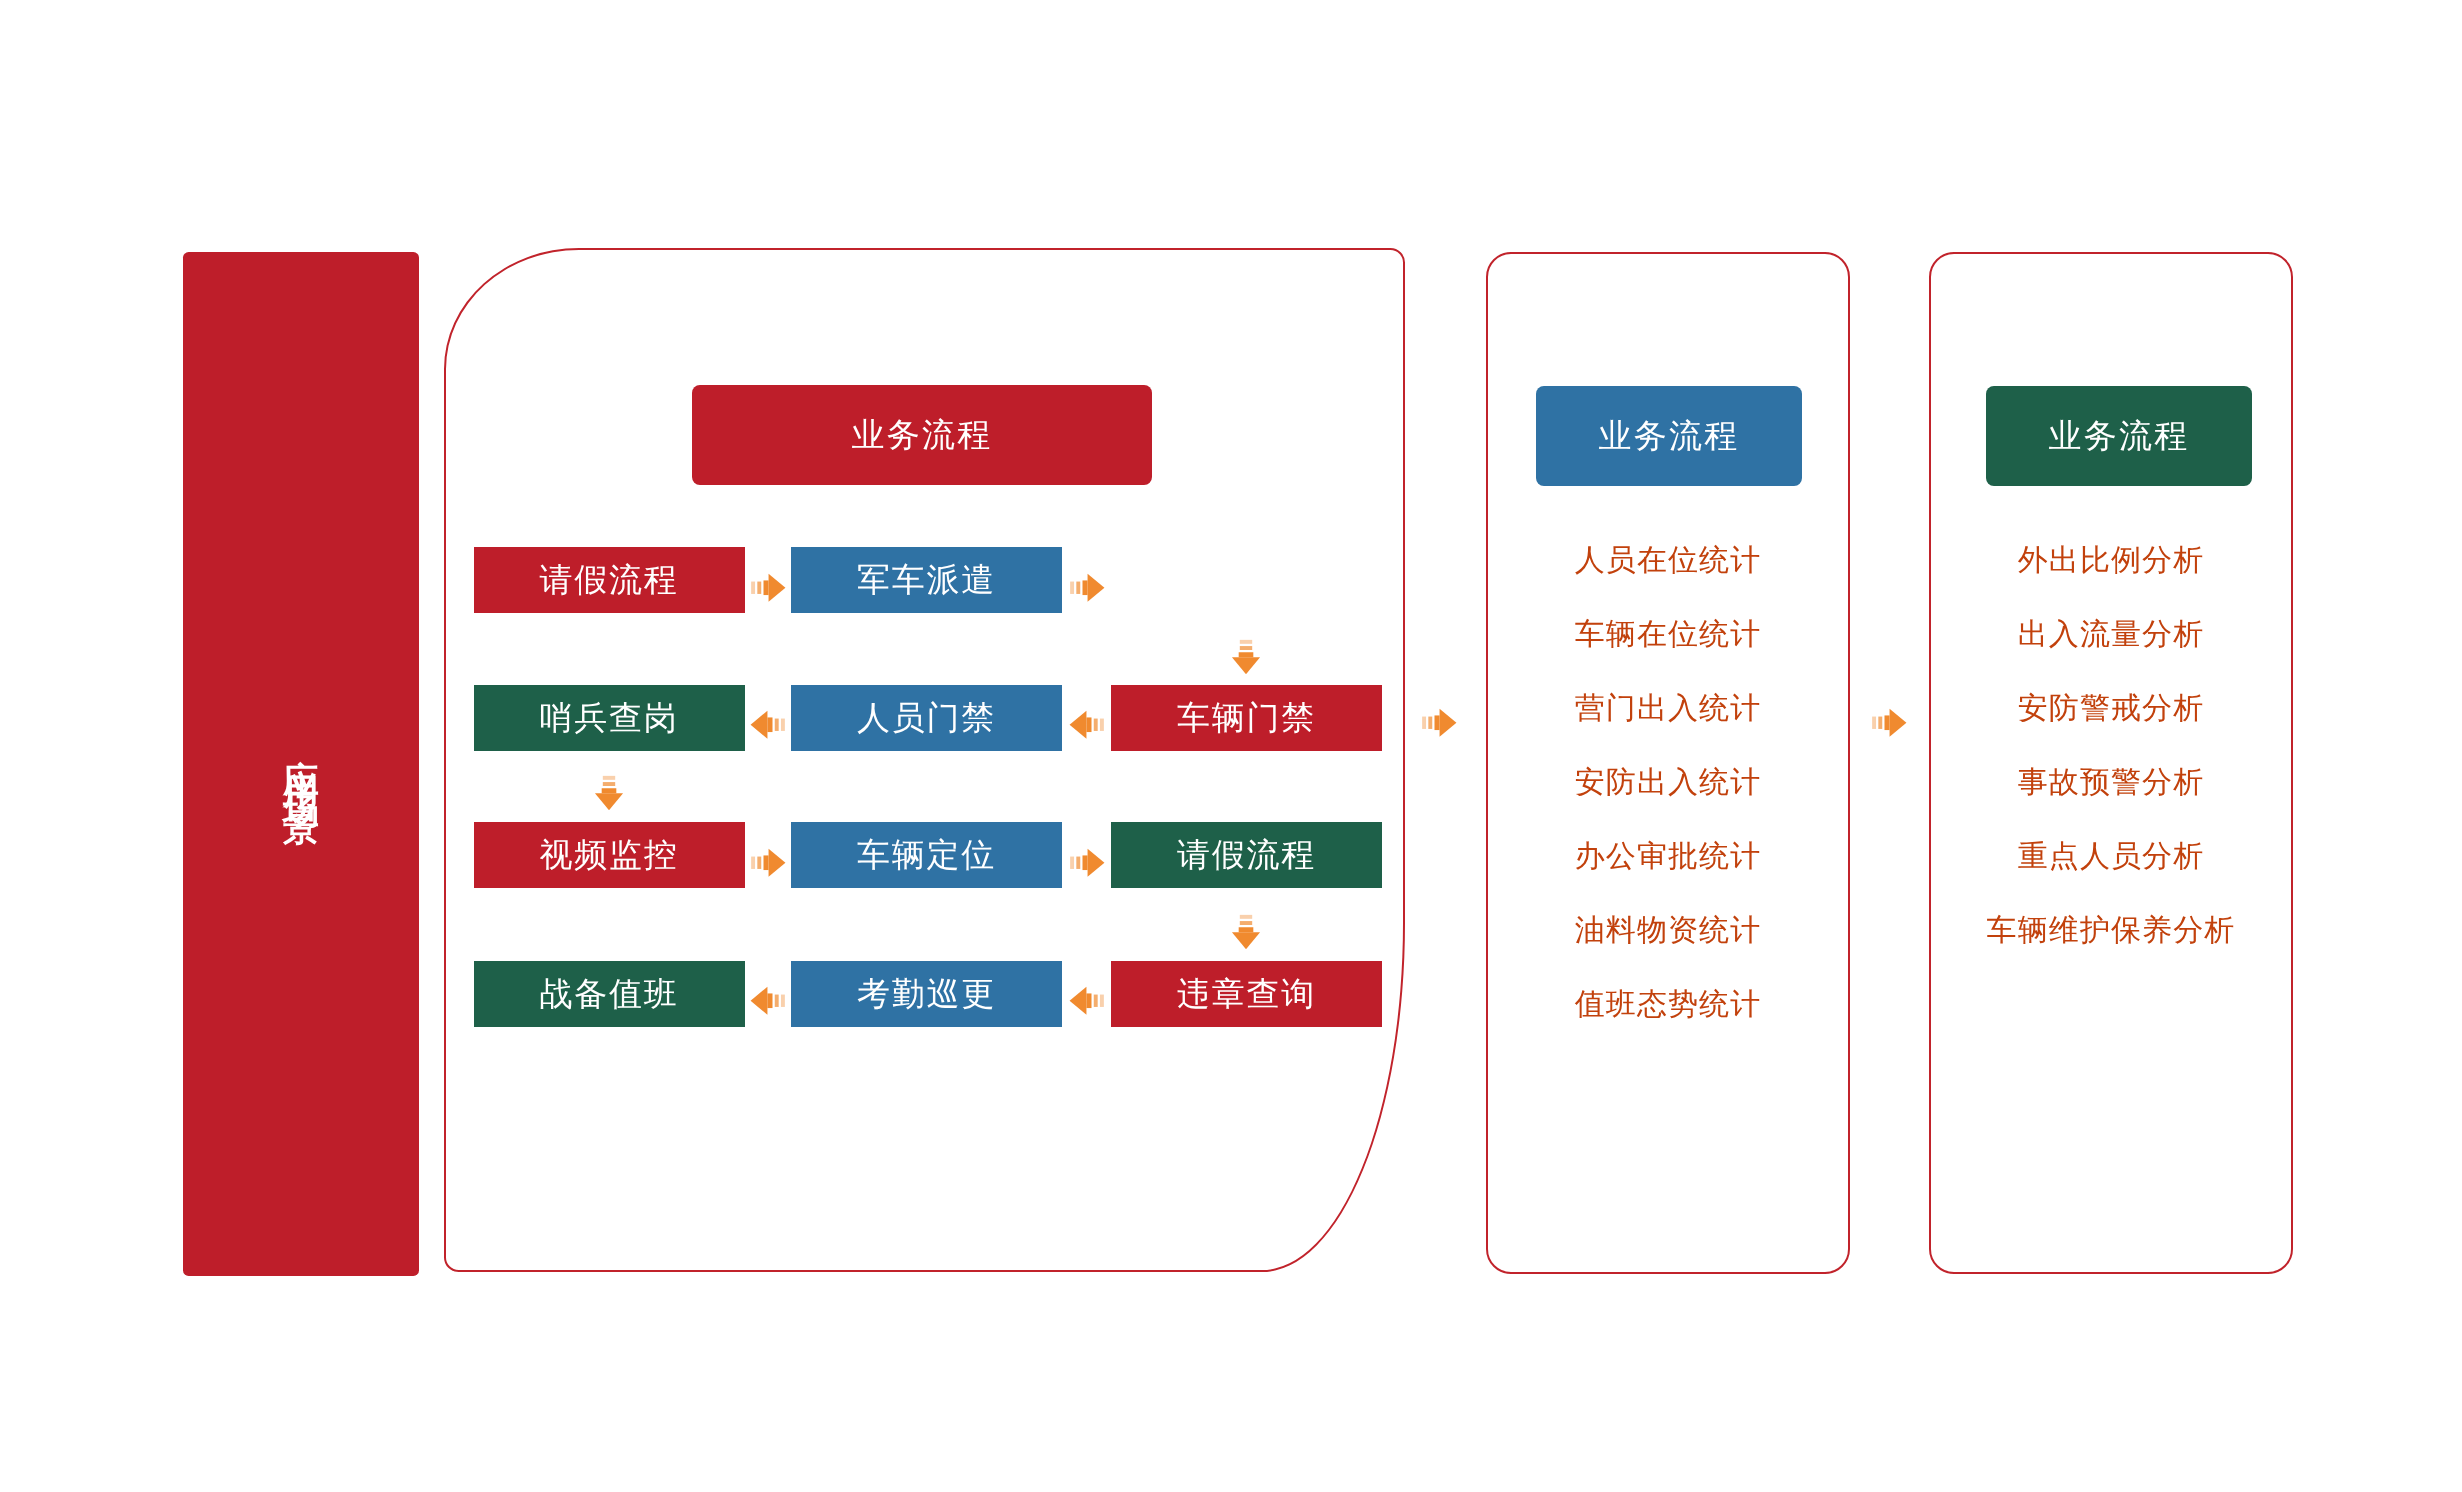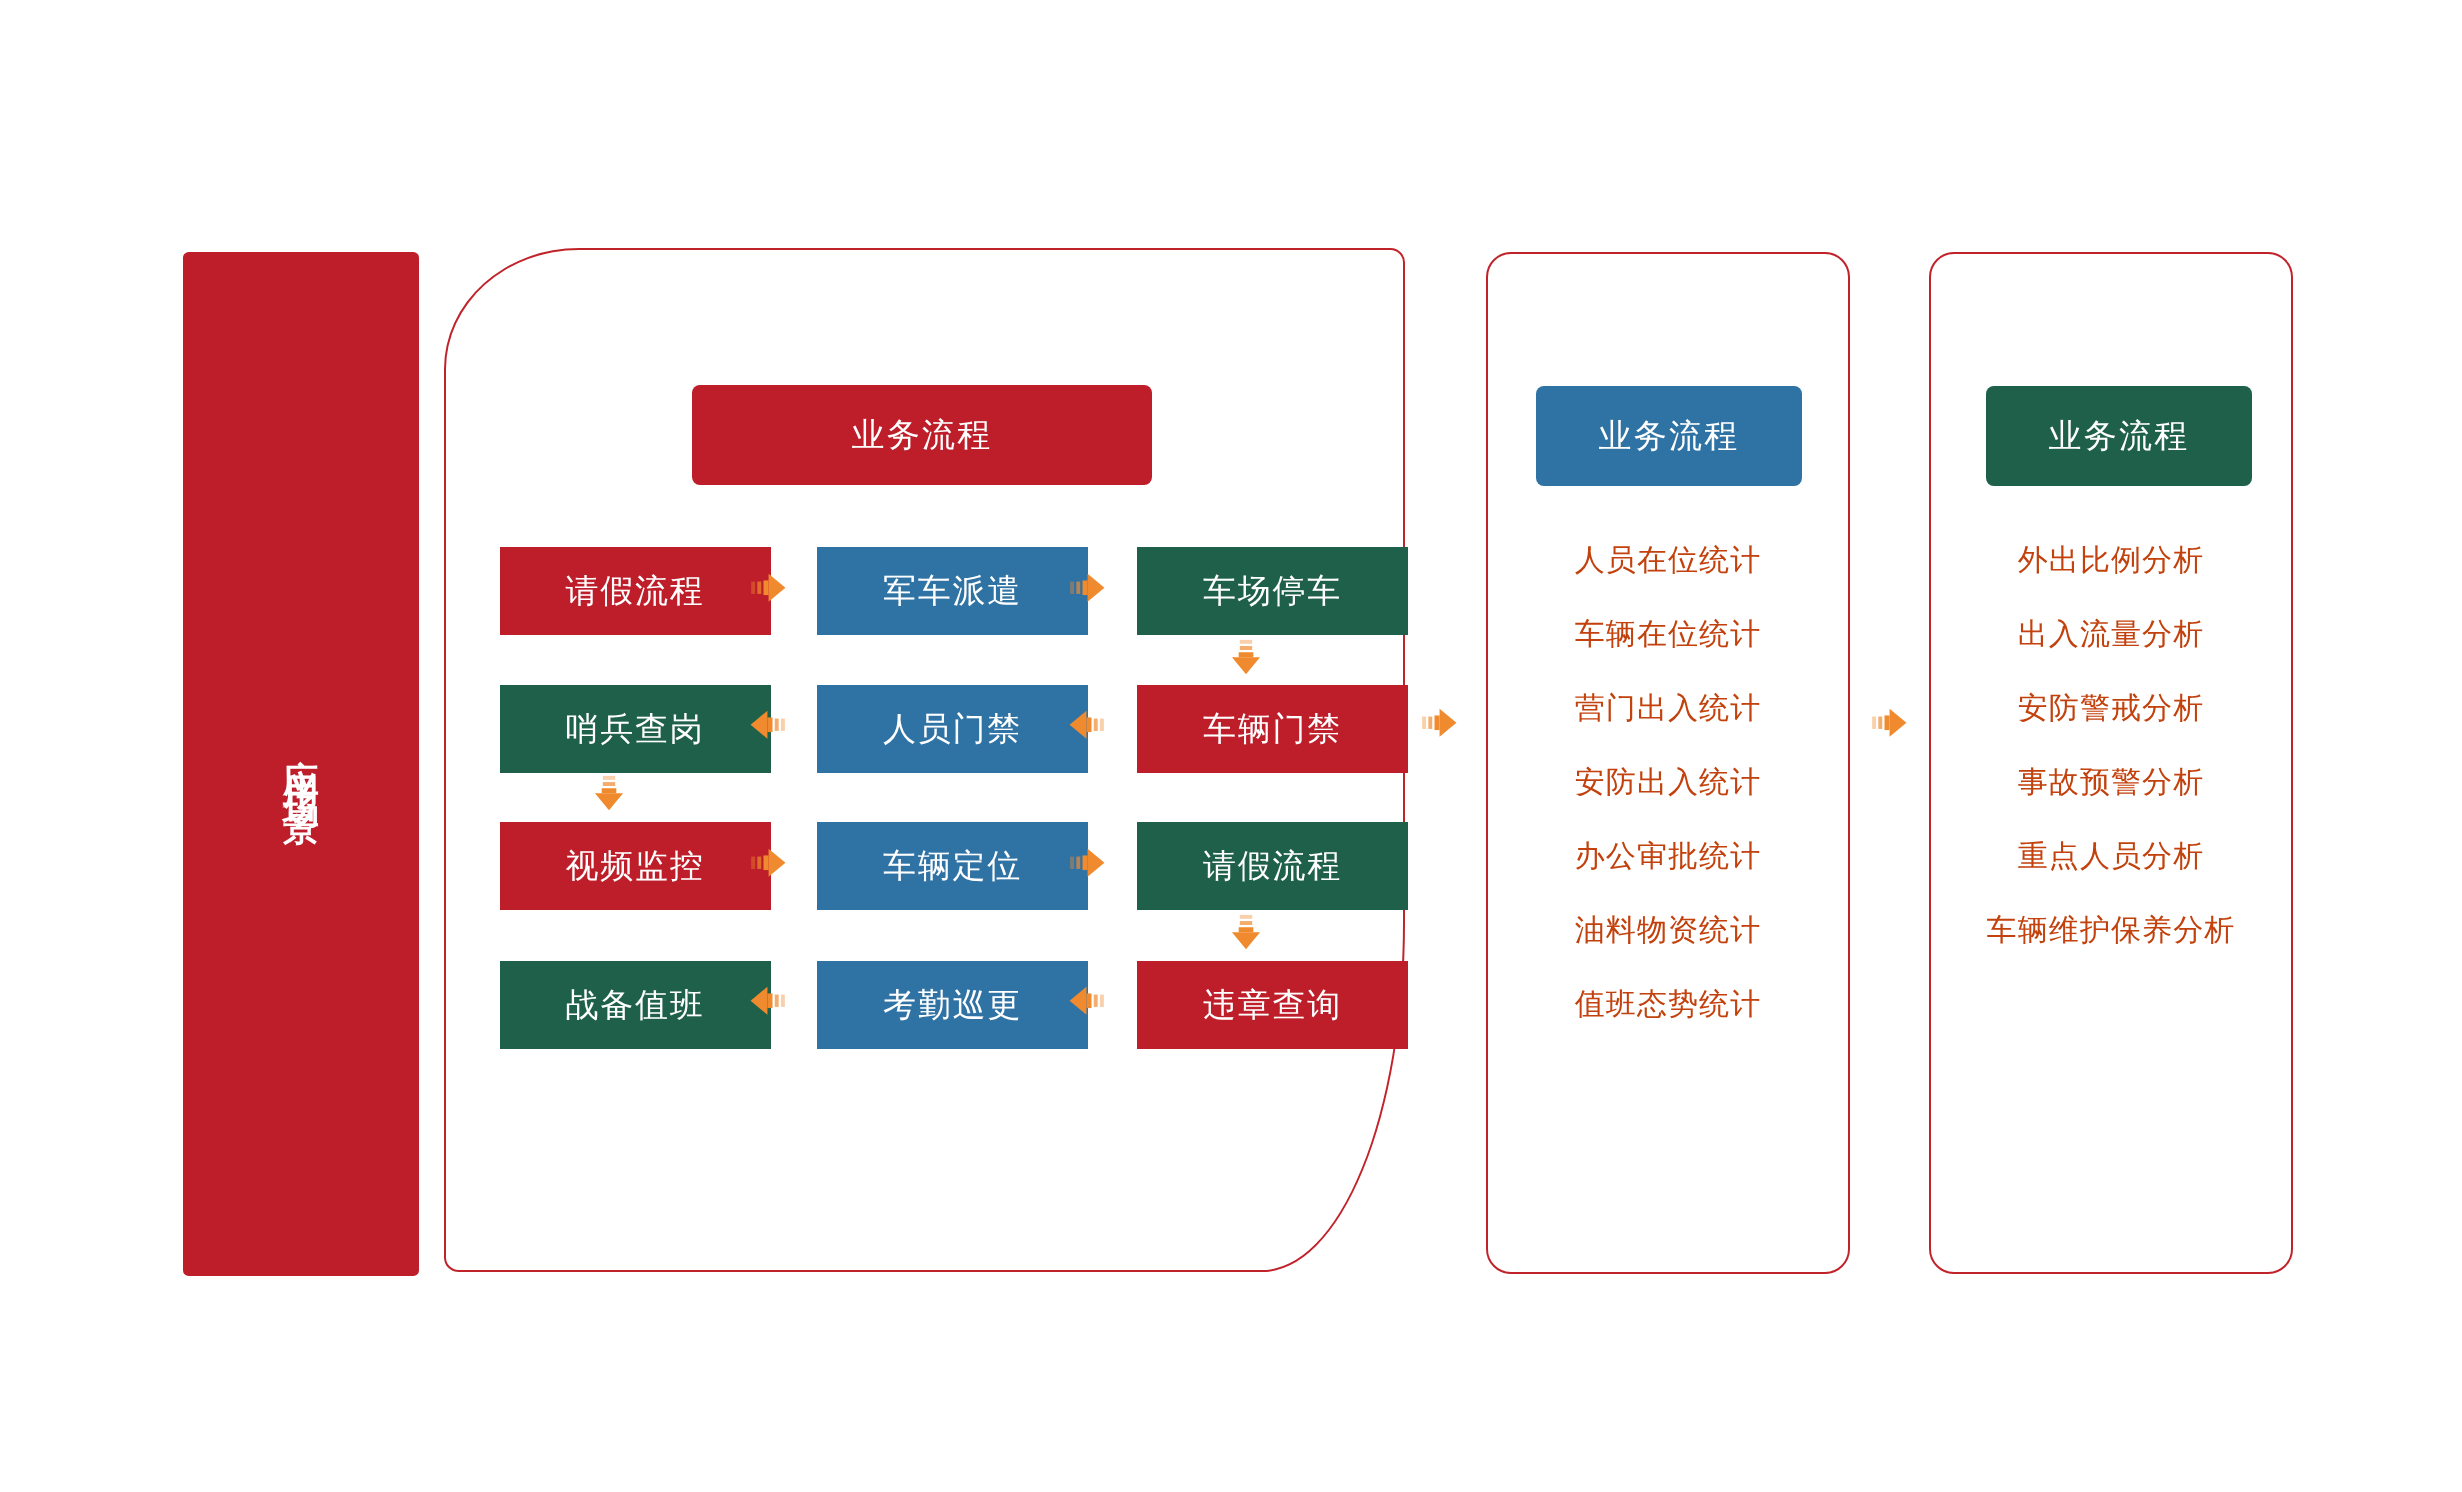--- a/index.html
+++ b/index.html
@@ -31,23 +31,23 @@
   
   .hdr{
     position:absolute;border-radius:7.9px;color:#ffffff;font-size:33px;
     display:flex;align-items:center;justify-content:center;letter-spacing:2.2px;
   }
   .hdr-process{left:246px;top:135px;width:460px;height:100px;}
   .hdr-side{left:48px;top:132px;width:266px;height:100px;}
   .hdr-analysis{left:55px;top:132px;width:266px;height:100px;}
   
   .fbox{
-    position:absolute;width:271px;height:88px;border-radius:0;
+    position:absolute;width:271px;height:66px;border-radius:0;
     color:#ffffff;font-size:33px;letter-spacing:1.7px;
-    display:flex;align-items:center;justify-content:center;margin-left:26px;
+    display:flex;align-items:center;justify-content:center;
   }
   .c1{left:27.5px;}  .c2{left:345px;} .c3{left:665px;}
   .r1{top:297px;}  .r2{top:435px;}  .r3{top:572px;} .r4{top:711px;}
   
   .arrow{position:absolute;width:36px;height:31.5px;}
   .arrow svg{display:block;width:100%;height:100%;}
   .arrow.left{transform:scaleX(-1);}
   .arrow.down{transform:rotate(90deg);}
   
   .plist{position:absolute;left:0;right:0;top:269px;}
@@ -74,21 +74,20 @@
 
   <div class="sidebar box-red">
     <div class="sidebar-label">应用场景</div>
   </div>
 
   <div class="panel panel-process">
     <div class="hdr hdr-process box-red">业务流程</div>
 
     <div class="fbox c1 r1 box-red">请假流程</div>
     <div class="fbox c2 r1 box-blue">军车派遣</div>
-    <div class="fbox c3 r1 box-green">车场停车</div>
 
     <div class="fbox c1 r2 box-green">哨兵查岗</div>
     <div class="fbox c2 r2 box-blue">人员门禁</div>
     <div class="fbox c3 r2 box-red">车辆门禁</div>
 
     <div class="fbox c1 r3 box-red">视频监控</div>
     <div class="fbox c2 r3 box-blue">车辆定位</div>
     <div class="fbox c3 r3 box-green">请假流程</div>
 
     <div class="fbox c1 r4 box-green">战备值班</div>

